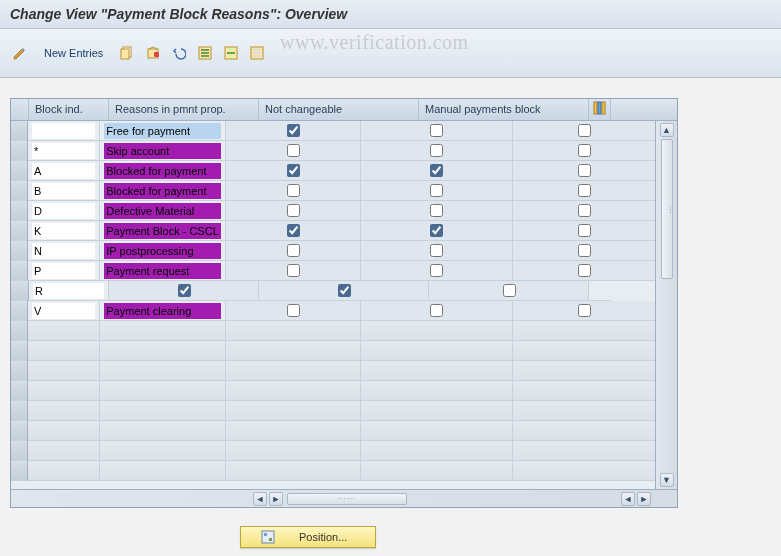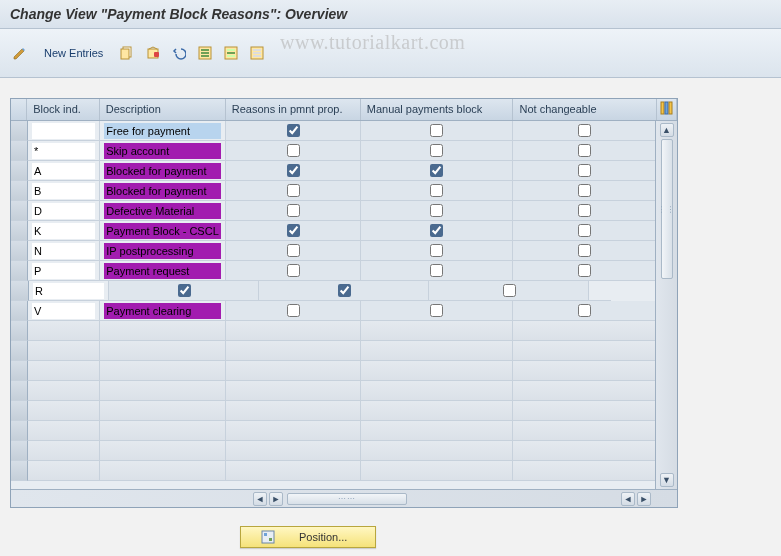--- a/index.html
+++ b/index.html
@@ -249,32 +249,31 @@
       </svg>
   </span>
   <span class="icon-btn">
     <svg width="14" height="14" viewBox="0 0 14 14">
         <rect x="1" y="1" width="12" height="12" fill="#ffe7a3" stroke="#b89237"></rect>
         <rect x="3" y="3" width="8" height="2" fill="#ddd"></rect>
         <rect x="3" y="6" width="8" height="2" fill="#ddd"></rect>
         <rect x="3" y="9" width="8" height="2" fill="#ddd"></rect>
       </svg>
   </span>
-  <div class="watermark">www.tutorialkart.com</div>
+  <div class="watermark">www.verification.com</div>
 </div>
 
 <div class="content">
   <div class="table-wrap">
     <div class="thead">
       <div class="th col-sel"></div>
       <div class="th col-ind">Block ind.</div>
-      <div class="th col-desc">Description</div>
       <div class="th col-chg">Reasons in pmnt prop.</div>
+      <div class="th col-not">Not changeable</div>
       <div class="th col-man">Manual payments block</div>
-      <div class="th col-not">Not changeable</div>
       <div class="th col-cfg cfg-icon">
         <svg viewBox="0 0 14 14">
             <rect x="1" y="1" width="3" height="12" fill="#f3c44a" stroke="#a87f1e"></rect>
             <rect x="5" y="1" width="3" height="12" fill="#6fa2d8" stroke="#3a6aa8"></rect>
             <rect x="9" y="1" width="3" height="12" fill="#f3c44a" stroke="#a87f1e"></rect>
           </svg>
       </div>
     </div>
     <div class="tbody" id="tbody">
         <div class="row">

